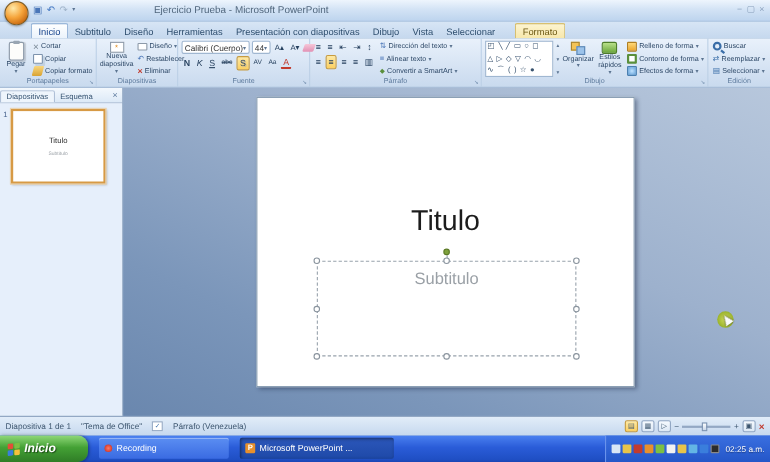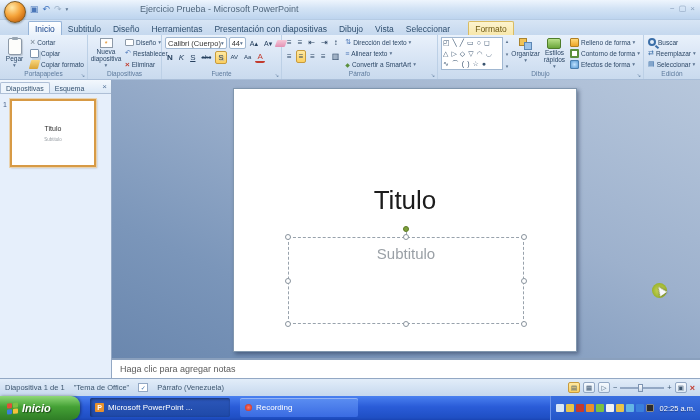--- a/index.html
+++ b/index.html
@@ -358,23 +358,20 @@
             <div class="h" style="left:-4px;top:50%;margin-top:-3px;"></div>
             <div class="h" style="right:-4px;top:50%;margin-top:-3px;"></div>
             <div class="h" style="left:-4px;bottom:-4px;"></div>
             <div class="h" style="left:50%;bottom:-4px;margin-left:-3px;"></div>
             <div class="h" style="right:-4px;bottom:-4px;"></div>
             <div class="sub-text">Subtitulo</div>
           </div>
         </div>
         <div class="cursor"></div>
       </div>
-      <div class="notes-pane">
-        <span>Haga clic para agregar notas</span>
-      </div>
     </div>
   </div>
 
   <div class="statusbar">
     <span>Diapositiva 1 de 1</span>
     <span>"Tema de Office"</span>
     <span class="sb-ico">✓</span>
     <span>Párrafo (Venezuela)</span>
     <div class="sb-right">
       <span class="viewbtn active">▤</span>
@@ -393,27 +390,27 @@
   <div class="taskbar">
     <div class="start">
       <span class="xp-flag">
           <i></i>
           <i></i>
           <i></i>
           <i></i>
         </span>
       <span>Inicio</span>
     </div>
+    <div class="task">
+      <span class="rec-dot"></span>
+      <span>Recording</span>
+    </div>
     <div class="task pressed">
       <span class="pp-ico">P</span>
       <span>Microsoft PowerPoint ...</span>
-    </div>
-    <div class="task">
-      <span class="rec-dot"></span>
-      <span>Recording</span>
     </div>
     <div class="tray">
       <span class="tray-ico" style="background:#d9e6f5;"></span>
       <span class="tray-ico" style="background:#e8c44a;"></span>
       <span class="tray-ico" style="background:#c23b2e;"></span>
       <span class="tray-ico" style="background:#e8902c;"></span>
       <span class="tray-ico" style="background:#7cc043;"></span>
       <span class="tray-ico" style="background:#f2f2f2;"></span>
       <span class="tray-ico" style="background:#e8c44a;"></span>
       <span class="tray-ico" style="background:#63b5e5;"></span>

